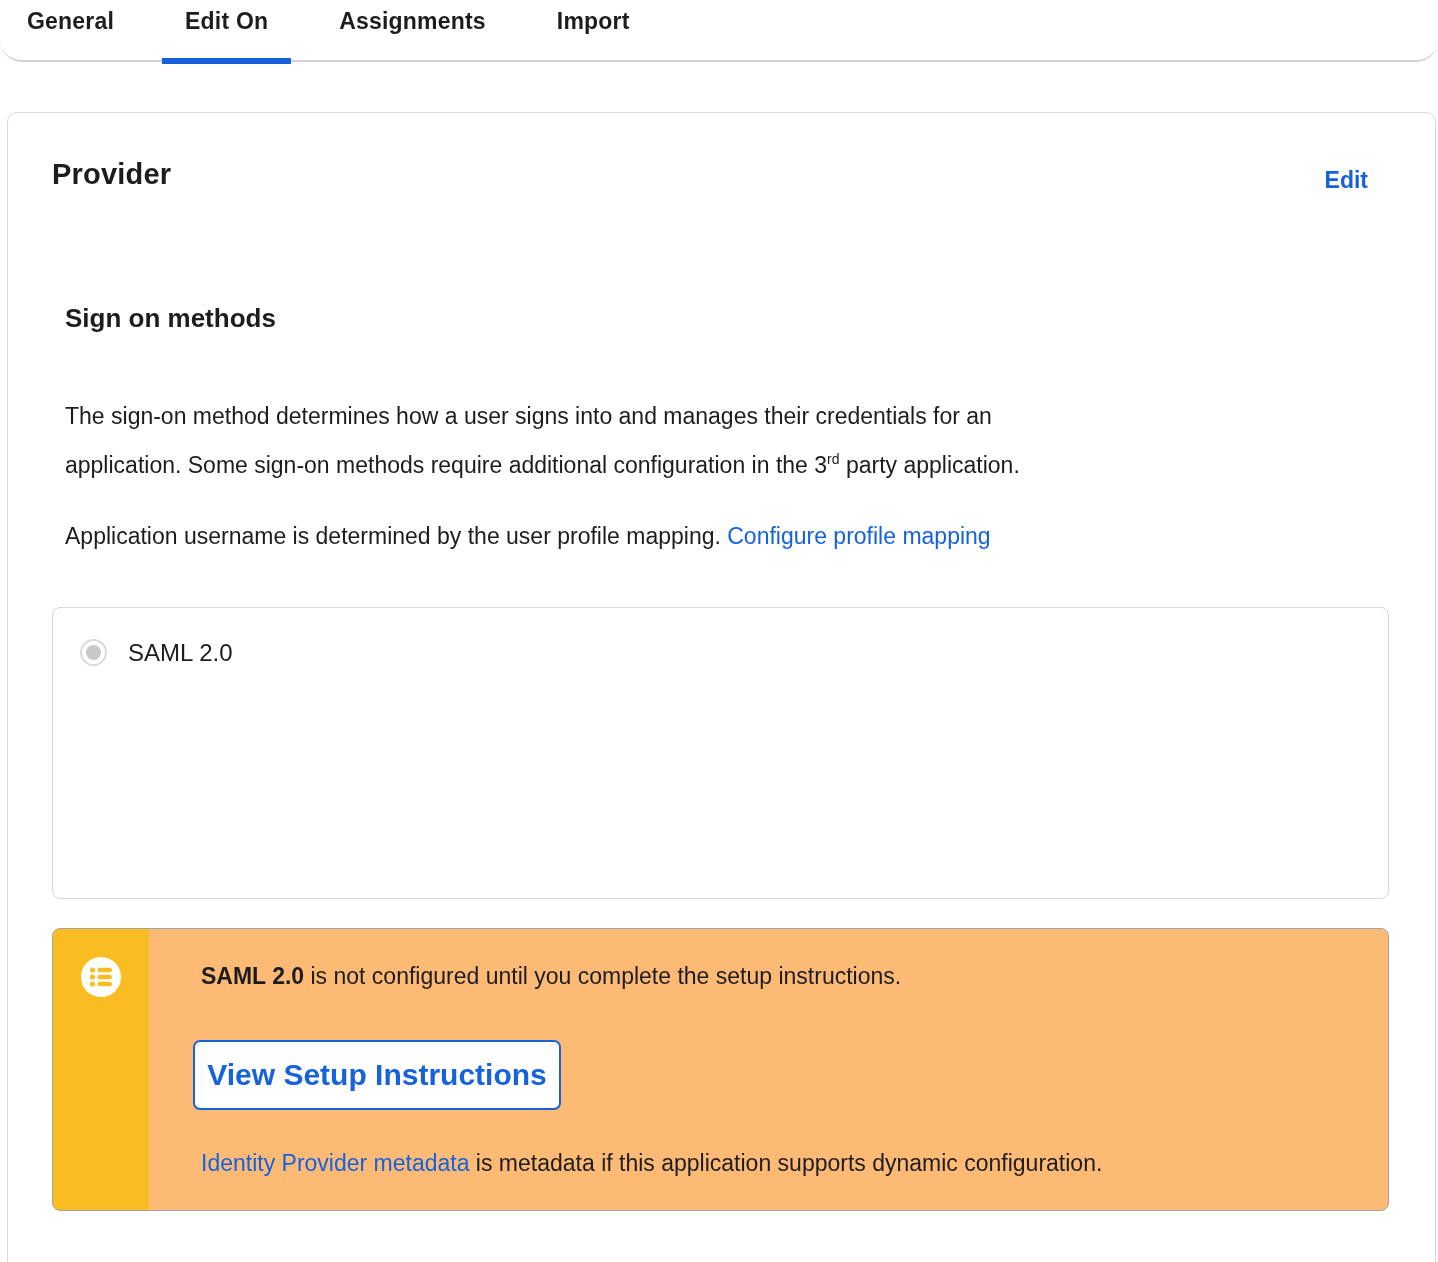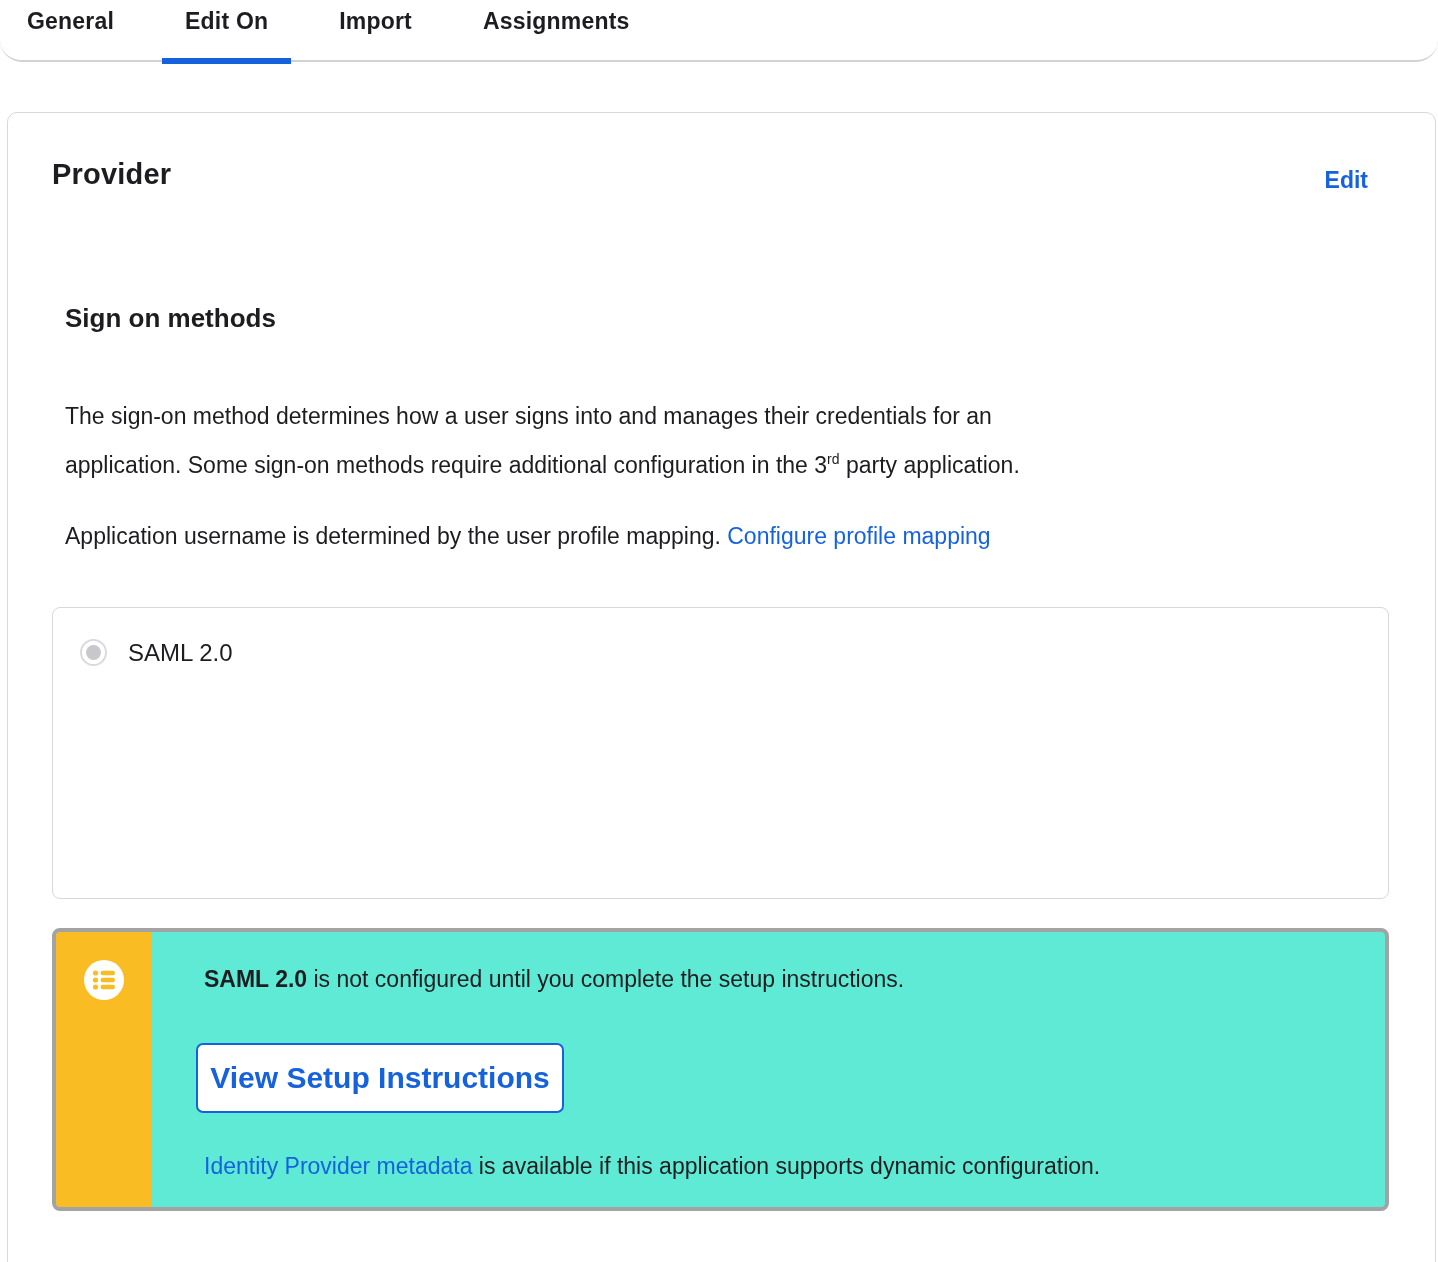--- a/index.html
+++ b/index.html
@@ -63,21 +63,21 @@
     display:flex; align-items:center; justify-content:center; cursor:pointer;
   }
   .radio .dot { width:15px; height:15px; border-radius:50%; background:#c7c7cc; }
   .radio-label {
     position:absolute; left:128px; top:639px; font-size:24px; color:#1d1d21;
   }
 
   
   .callout {
     position:absolute; left:52px; top:928px; width:1337px; height:283px;
-    border:4px solid #a3a3a3; border-radius:8px; background:#5eead4; overflow:hidden;
+    border:1px solid #a3a3a3; border-radius:8px; background:#fdba74; overflow:hidden;
   }
   .callout-bar {
     position:absolute; left:0; top:0; bottom:0; width:96px; background:#f9bd23;
   }
   .callout-icon { position:absolute; left:28px; top:28px; width:40px; height:40px; }
   .callout-msg {
     position:absolute; left:148px; top:34px; font-size:23px; color:#1d1d21;
   }
   .callout-msg b { font-weight:700; }
   .setup-btn {
@@ -92,22 +92,22 @@
   }
 </style>
 </head>
 <body>
 
 <div id="screen">
 
   <nav class="tabbar">
     <div class="tab">General</div>
     <div class="tab active">Edit On</div>
+    <div class="tab">Assignments</div>
     <div class="tab">Import</div>
-    <div class="tab">Assignments</div>
   </nav>
 
   <section class="card"></section>
 
   <h1 class="settings-title">Provider</h1>
   <a class="edit-link">Edit</a>
 
   <h2 class="section-heading">Sign on methods</h2>
 
   <div class="para para-1">
@@ -139,17 +139,17 @@
           <circle cx="11.5" cy="27" r="2.6" fill="#f9bd23"></circle>
           <rect x="16.5" y="24.8" width="14.5" height="4.4" rx="2.2" fill="#f9bd23"></rect>
         </svg>
       </span>
     </div>
     <div class="callout-msg">
       <b>SAML 2.0</b><span> is not configured until you complete the setup instructions.</span>
     </div>
     <button class="setup-btn">View Setup Instructions</button>
     <div class="metadata-line">
-      <a class="link">Identity Provider metadata</a><span> is available if this application supports dynamic configuration.</span>
+      <a class="link">Identity Provider metadata</a><span> is metadata if this application supports dynamic configuration.</span>
     </div>
   </div>
 
 </div>
 
 </body></html>

